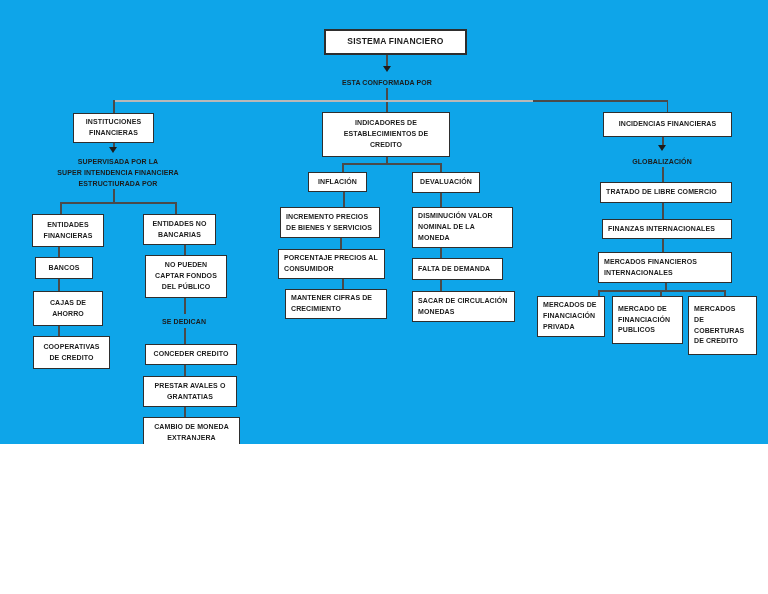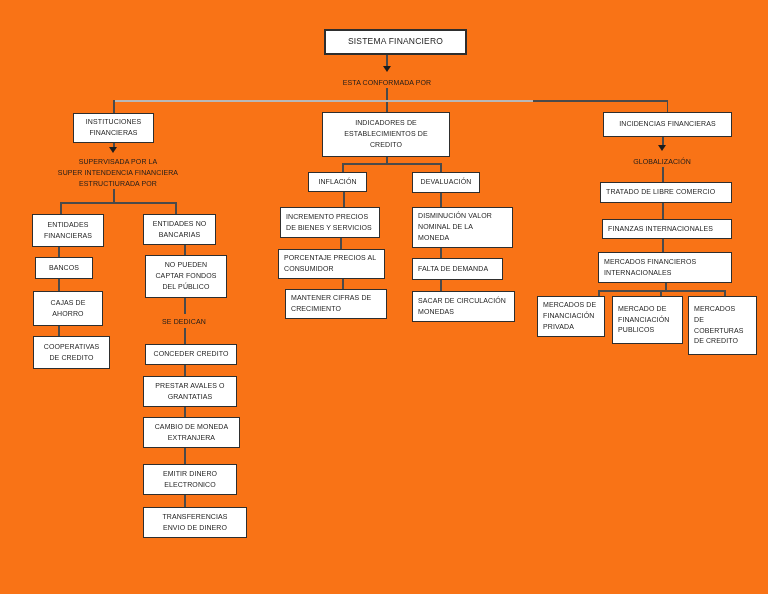--- a/index.html
+++ b/index.html
@@ -1,19 +1,19 @@
 <!DOCTYPE html>
 <html><head>
 <meta charset="utf-8">
 <style>
   html,body{margin:0;padding:0;background:#ffffff;}
   #canvas{
-    position:relative;width:768px;height:594px;background:#f97316;overflow:hidden;
+    position:relative;width:768px;height:444px;background:#0ea5e9;overflow:hidden;
     font-family:"Liberation Sans","DejaVu Sans",sans-serif;
-    font-weight:normal;color:#1c1c1c;
+    font-weight:bold;color:#1c1c1c;
   }
   .node{
     position:absolute;box-sizing:border-box;border:1.5px solid #2e2e2e;background:#ffffff;
     display:flex;align-items:center;justify-content:center;
     font-size:7px;line-height:1.55;text-align:center;white-space:pre-line;
     letter-spacing:0.1px;
   }
   .node.l{justify-content:flex-start;text-align:left;padding-left:5px;padding-right:2px;}
   .lbl{
     position:absolute;box-sizing:border-box;

